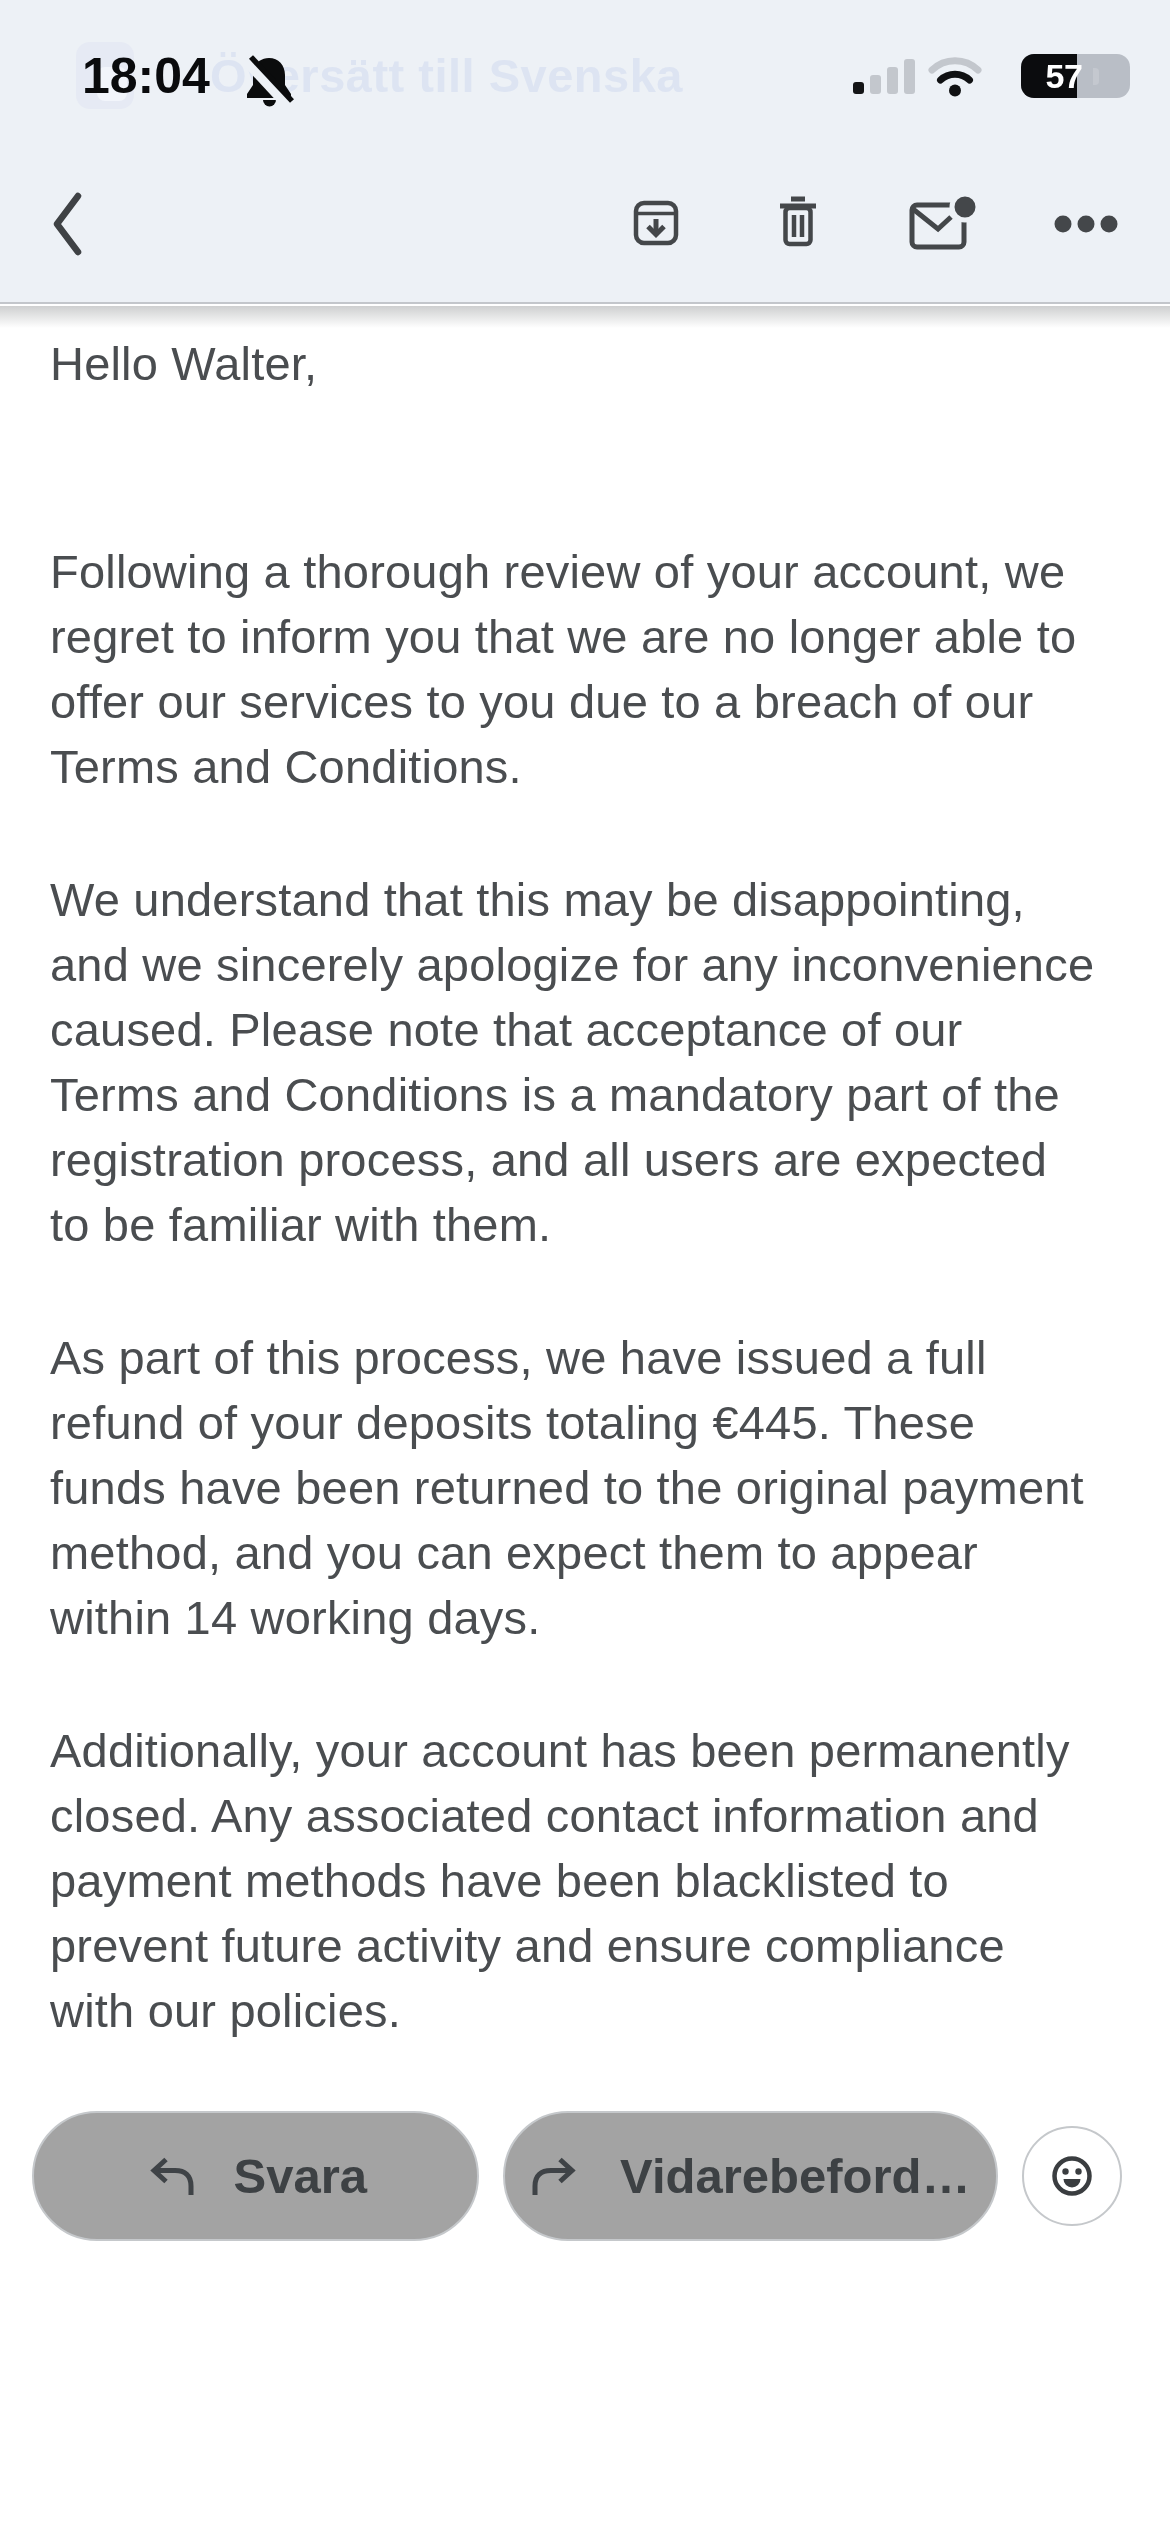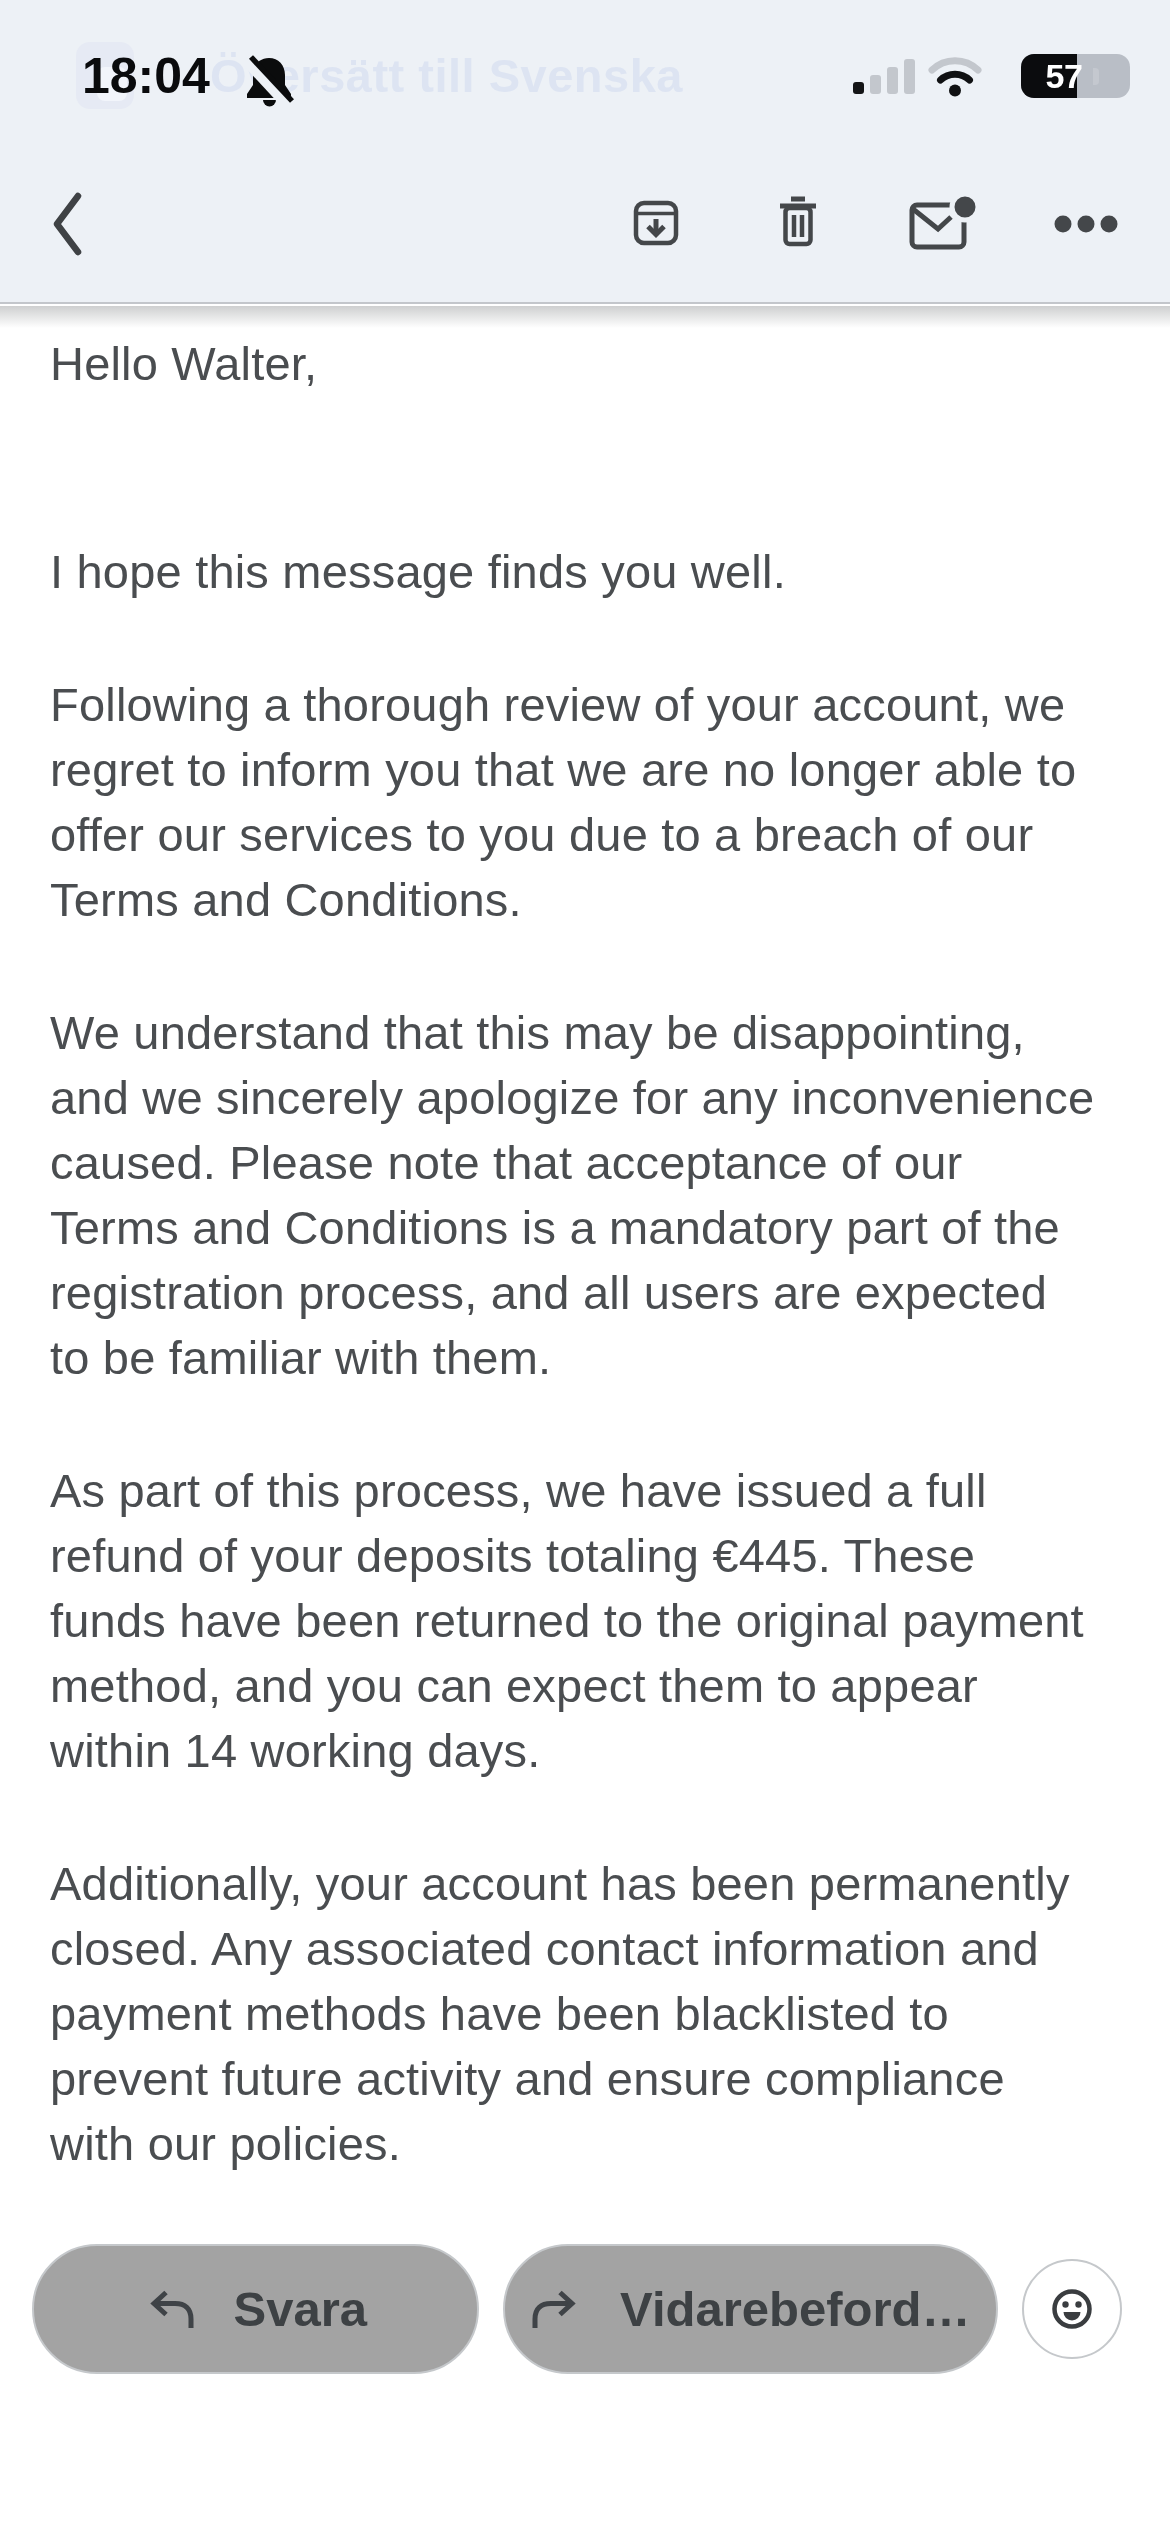--- a/index.html
+++ b/index.html
@@ -159,21 +159,20 @@
       <circle cx="32" cy="10" r="8.5" fill="#44474a"></circle>
       <circle cx="55" cy="10" r="8.5" fill="#44474a"></circle>
     </svg>
   </div>
 
   <div class="scroll-shadow"></div>
 
   <div class="content">
     <div id="paragraphs">
         <p class="after-hello">Hello Walter,</p>
-        <p>I hope this message finds you well.</p>
         <p>Following a thorough review of your account, we
 regret to inform you that we are no longer able to
 offer our services to you due to a breach of our
 Terms and Conditions.</p>
         <p>We understand that this may be disappointing,
 and we sincerely apologize for any inconvenience
 caused. Please note that acceptance of our
 Terms and Conditions is a mandatory part of the
 registration process, and all users are expected
 to be familiar with them.</p>

